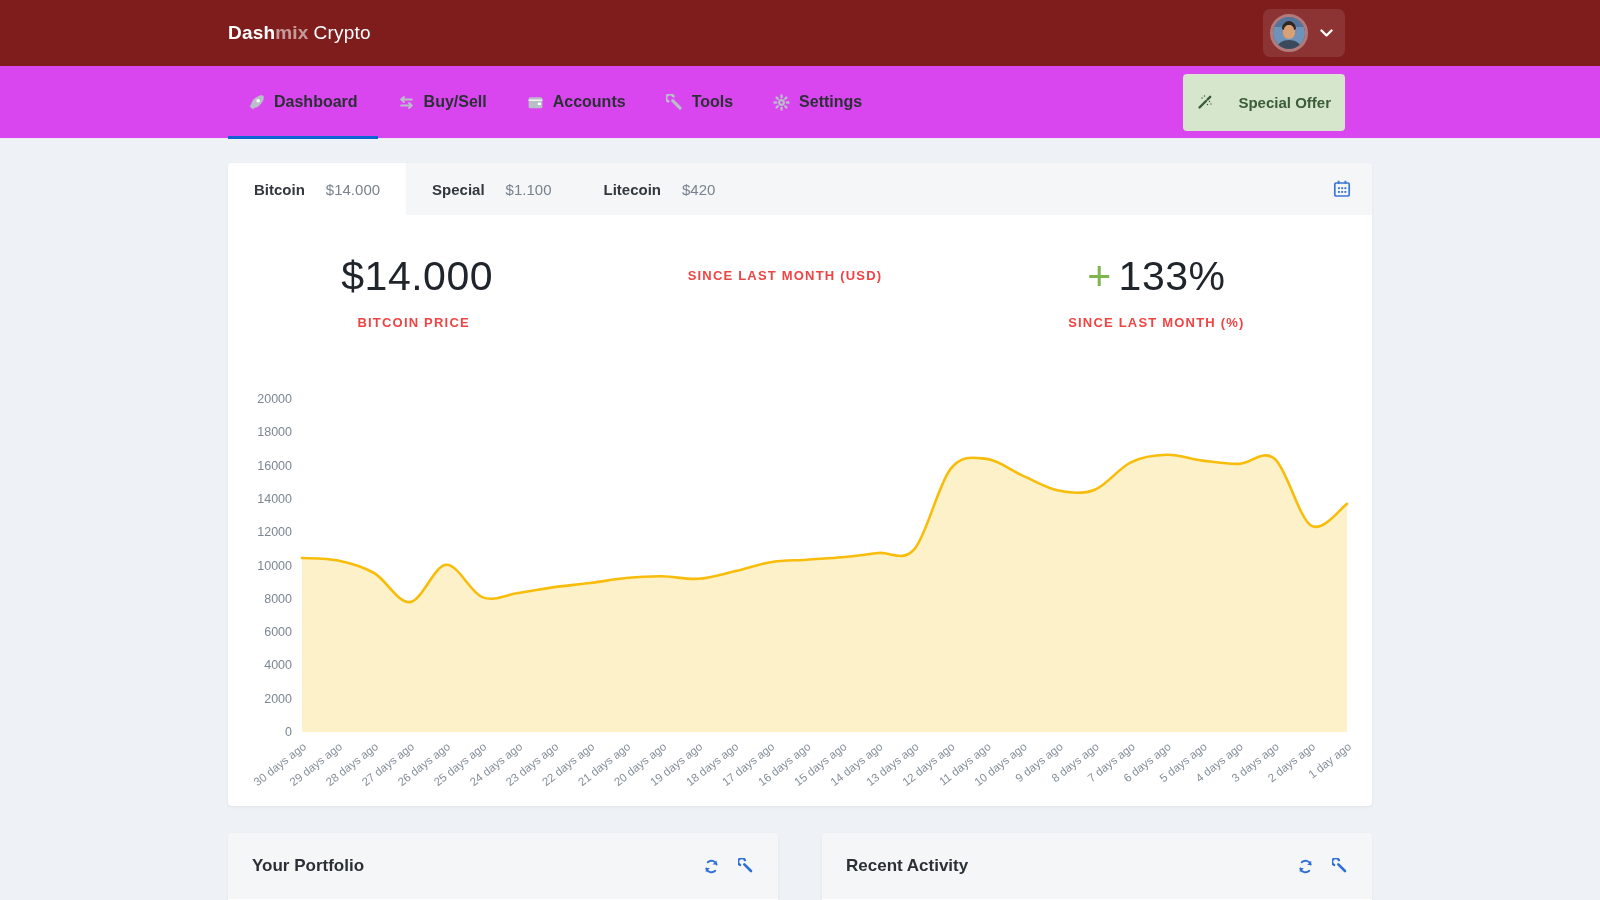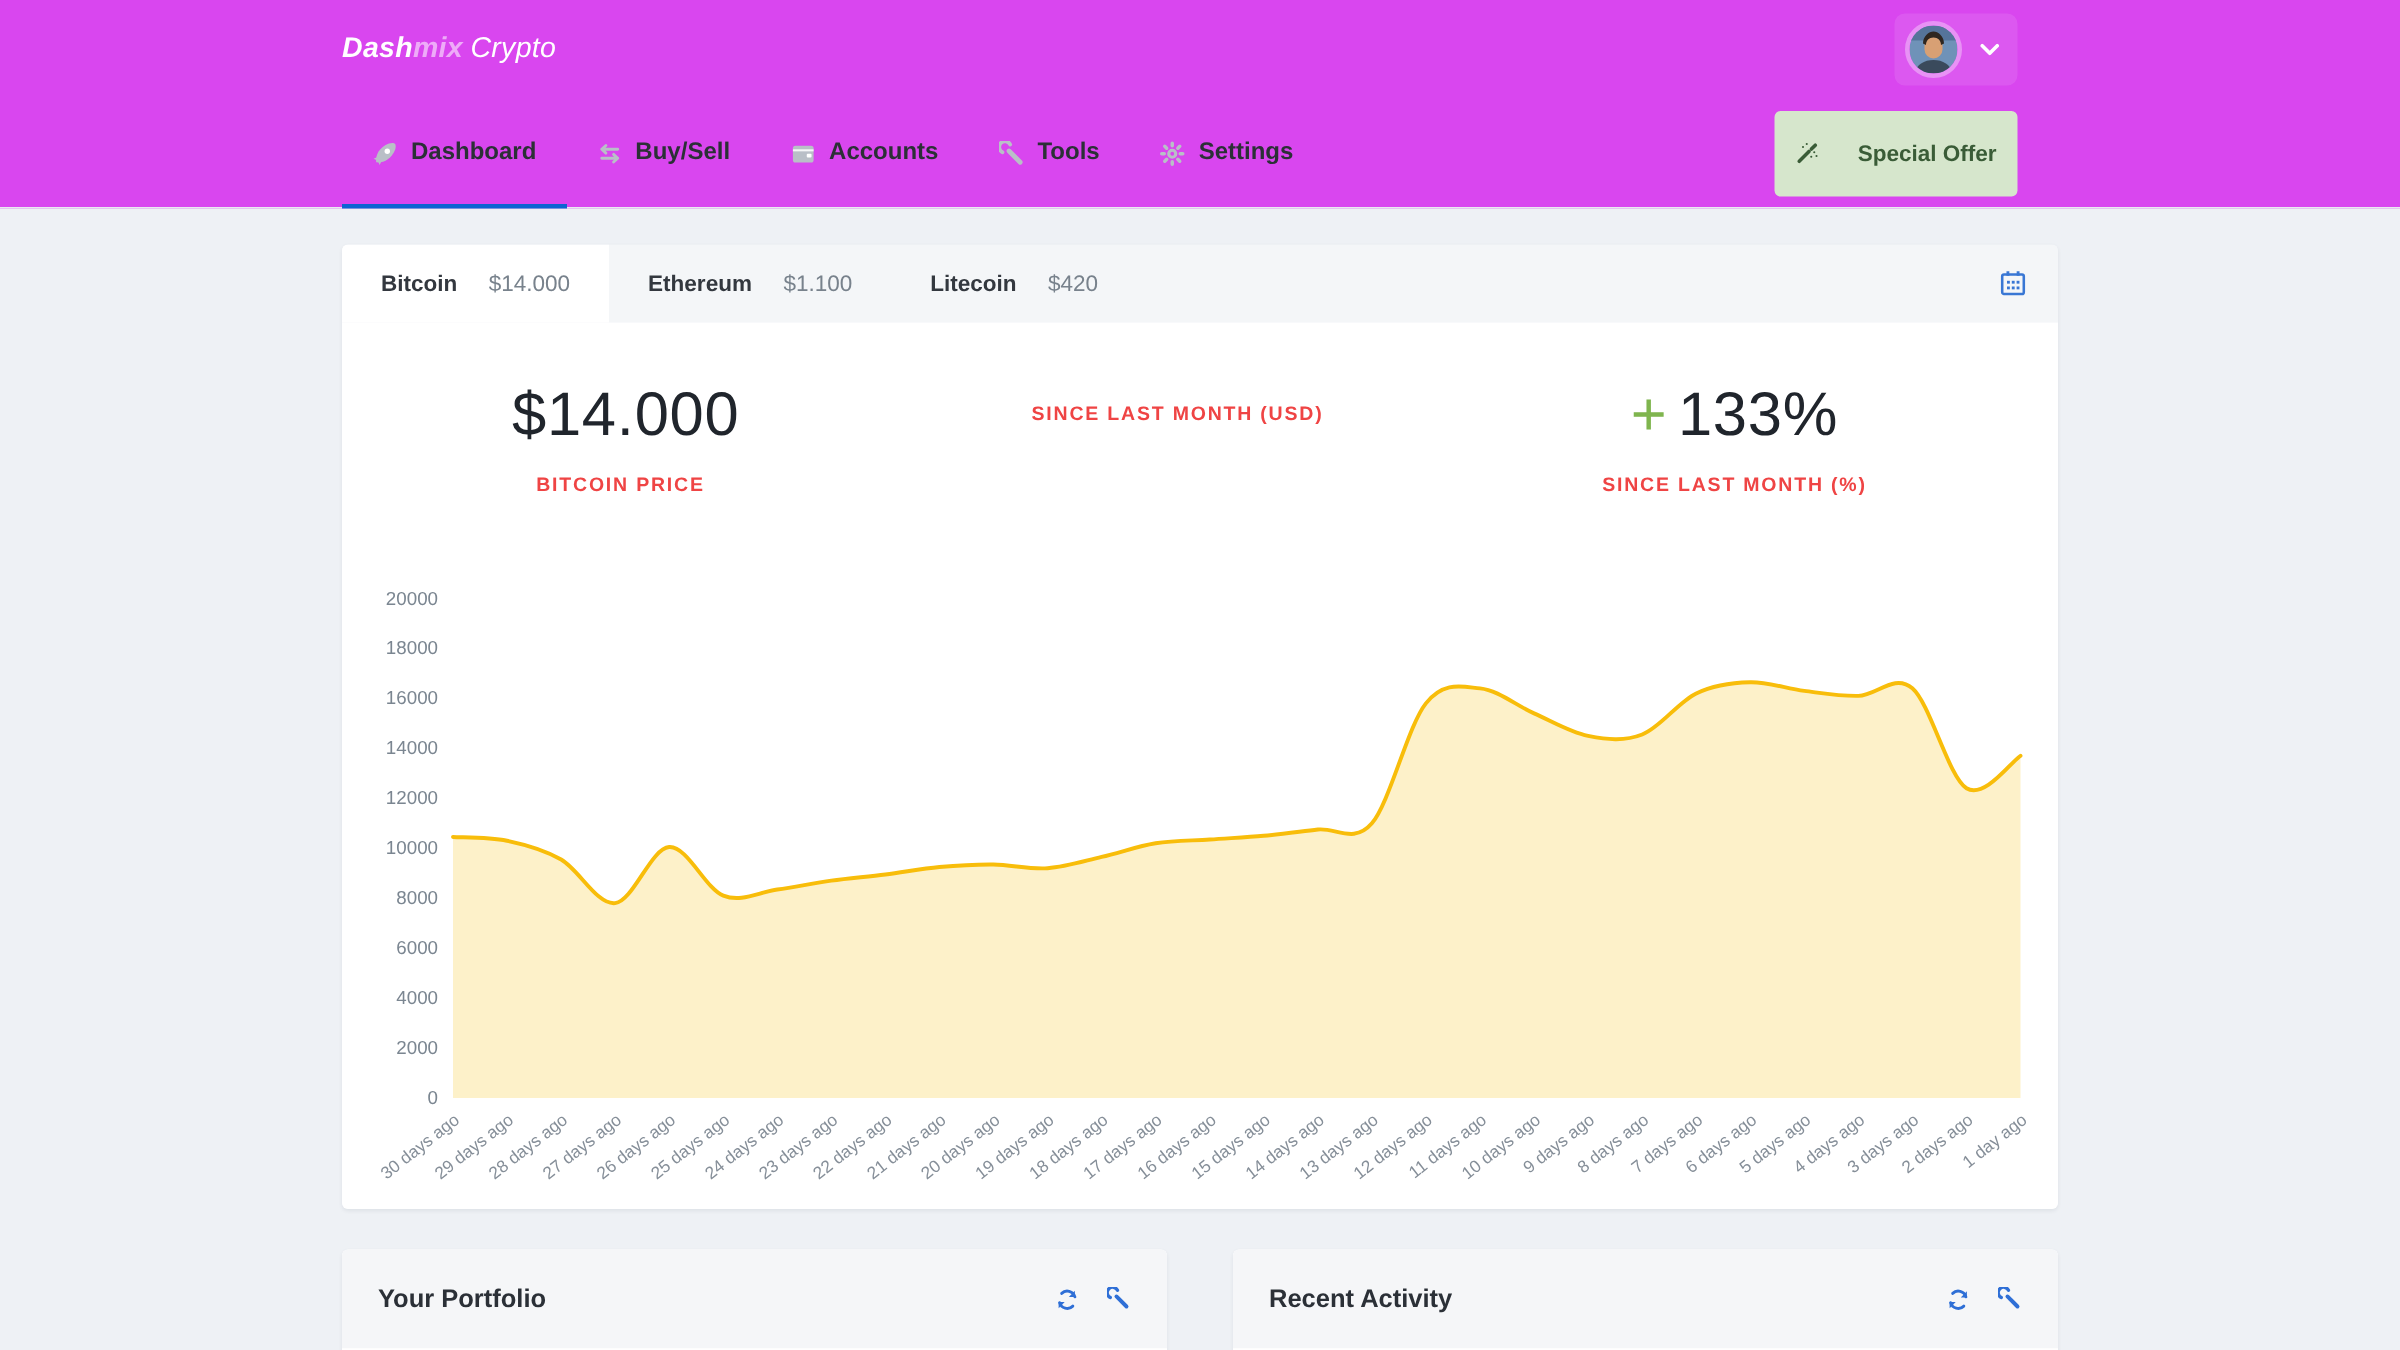--- a/index.html
+++ b/index.html
@@ -1,21 +1,21 @@
 <!DOCTYPE html>
 <html><head>
 <meta charset="utf-8">
 <style>
   * { margin:0; padding:0; box-sizing:border-box; }
   html,body { width:1600px; height:900px; overflow:hidden; background:#eef1f5;
     font-family:"Liberation Sans", sans-serif; }
   .container { width:1144px; margin:0 auto; }
 
   
-  .topbar { height:66px; background:#d946ef;font-style:italic; }
+  .topbar { height:66px; background:#7f1d1d; }
   .topbar .container { display:flex; align-items:center; height:100%; }
   .brand { font-size:19px; color:#fff; letter-spacing:.2px; }
   .brand .b-bold { font-weight:700; }
   .brand .b-light { font-weight:700; color:rgba(255,255,255,.55); }
   .brand .b-suffix { font-weight:400; margin-left:5px; }
   .user-btn { margin-left:auto; margin-right:27px; display:flex; align-items:center; gap:12px;
     background:rgba(255,255,255,.10); border:none; border-radius:7px; padding:5px 12px 5px 7px; cursor:pointer; }
   .avatar { width:38px; height:38px; border-radius:50%; border:3px solid rgba(255,255,255,.35); overflow:hidden; display:block; }
 
   
@@ -152,21 +152,21 @@
 </div>
 
 <div class="container">
   <div class="card">
     <div class="tabs-row">
       <div class="coin-tab active">
         <span class="cname">Bitcoin</span>
         <span class="cprice">$14.000</span>
       </div>
       <div class="coin-tab">
-        <span class="cname">Ethereum</span>
+        <span class="cname">Special</span>
         <span class="cprice">$1.100</span>
       </div>
       <div class="coin-tab">
         <span class="cname">Litecoin</span>
         <span class="cprice">$420</span>
       </div>
       <button class="cal-btn">
         <span>
           <svg width="20" height="20" viewBox="0 0 20 20" fill="none" stroke="#3977d4">
               <rect x="2.8" y="4" width="14.4" height="13" rx="1.2" stroke-width="1.7"></rect>

